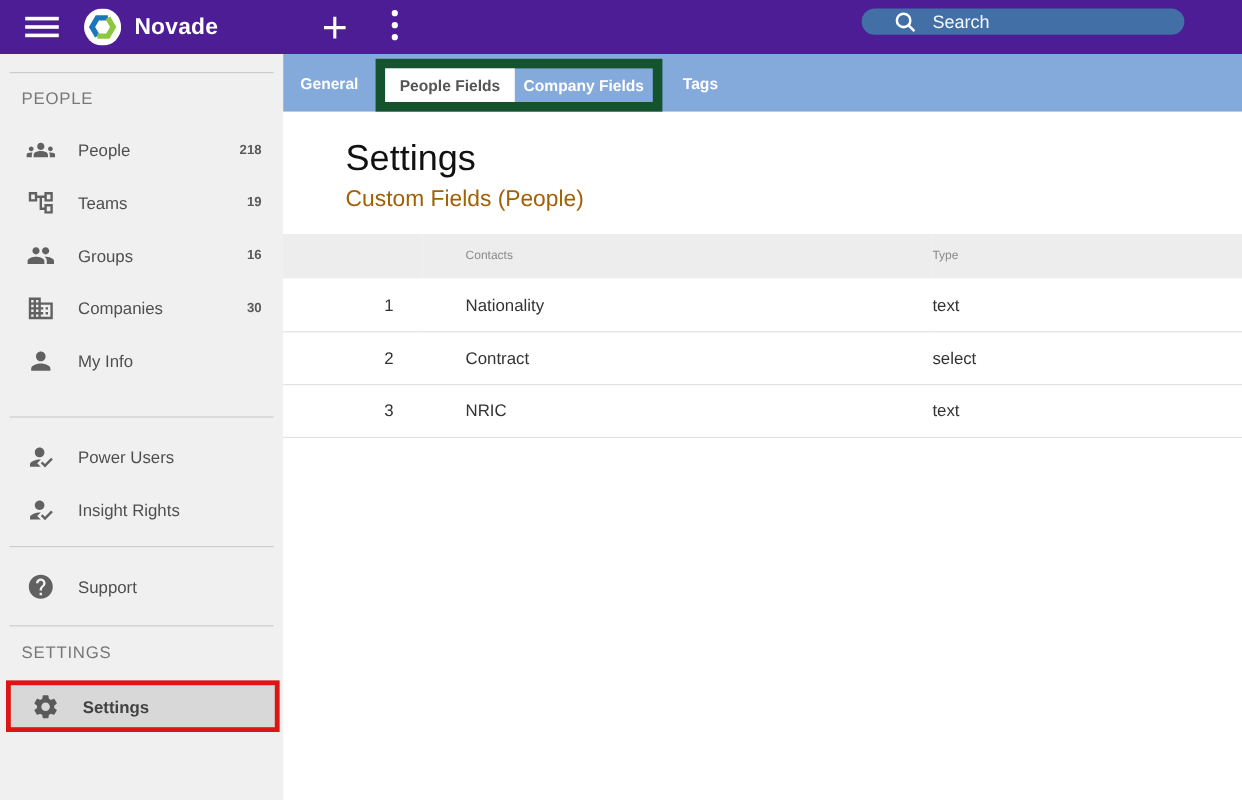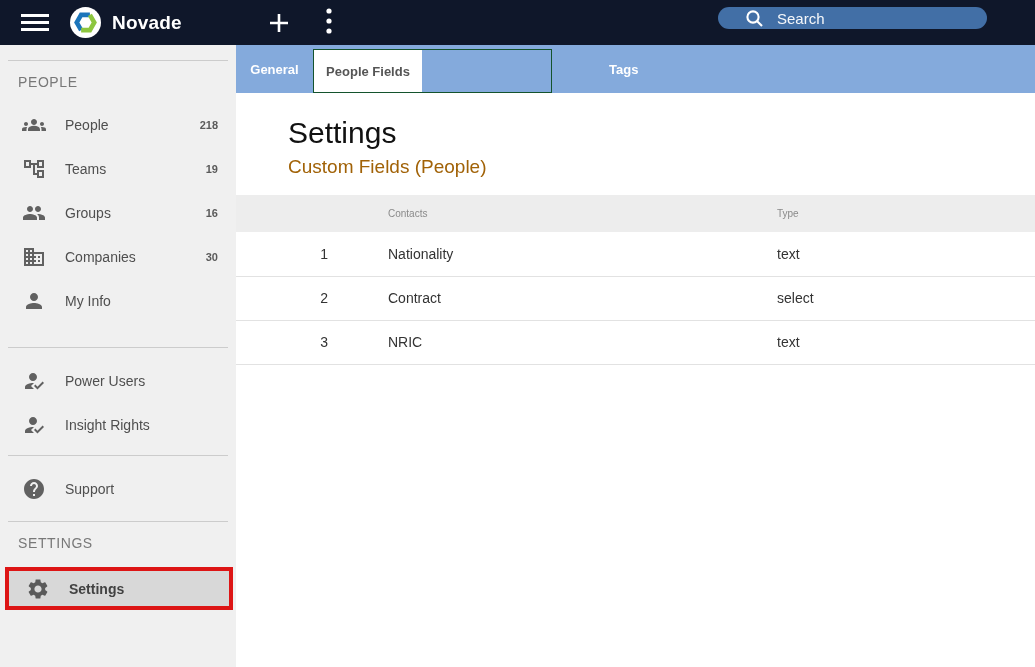--- a/index.html
+++ b/index.html
@@ -8,21 +8,21 @@
     font-family:"Liberation Sans", sans-serif;
     background:#ffffff;
     position:relative;
     overflow:hidden;
     width:1035px; height:667px;
   }
 
   
   .topbar {
     position:absolute; left:0; top:0; width:1035px; height:45px;
-    background:#0f172a; display:flex; align-items:center;
+    background:#4c1d95; display:flex; align-items:center;
   }
   .hamburger { width:28px; margin-left:21px; cursor:pointer; }
   .hamburger .bar { height:3px; background:#fff; margin:4px 0; }
   .brand { display:flex; align-items:center; margin-left:21px; }
   .brand-logo { width:31px; height:31px; }
   .brand-name { color:#fff; font-size:19px; font-weight:bold; margin-left:11px; letter-spacing:0.2px; }
   .topbar-action { color:#fff; margin-left:0; display:flex; align-items:center; justify-content:center; cursor:pointer; }
   .plus-btn { margin-left:82px; width:30px; height:30px; }
   .kebab-btn { width:26px; height:30px; margin-left:22px; }
   .search-box {
@@ -74,25 +74,25 @@
   
   .main { position:absolute; left:236px; top:45px; width:799px; height:540px; background:#fff;border-radius:11px; }
   .tabbar { height:48px; background:#84aadc; display:flex; align-items:stretch; }
   .tab {
     display:flex; align-items:center; justify-content:center;
     color:#fff; font-size:13px; font-weight:bold; cursor:pointer;
   }
   .tab-general { width:77px; }
   .tab-annotation {
     margin-top:4px; height:44px; width:239px;
-    border:1px solid #14532d; display:flex; align-items:stretch;
+    border:8px solid #14532d; display:flex; align-items:stretch;
   }
   .tab-people { width:108px; background:#fff; color:#555555; }
   .tab-company { flex:1 1 auto; }
-  .tab-tags { padding:0 17px;margin-left:40px; }
+  .tab-tags { padding:0 17px; }
 
   .page-head { padding-left:52px; }
   .page-title { margin-top:25px; font-size:30px; font-weight:400; color:#111111; line-height:1.0; }
   .page-subtitle { margin-top:9px; font-size:19px; color:#a16207; line-height:1.0; }
 
   .fields-table { width:799px; border-collapse:collapse; margin-top:19px; table-layout:fixed; }
   .fields-table col.c-num { width:116px; }
   .fields-table col.c-name { width:425px; }
   .fields-table col.c-type { width:258px; }
   .fields-table thead th {
@@ -250,20 +250,21 @@
     <span class="nlabel">Settings</span>
   </div>
 </div>
 
 <div class="main">
 
   <div class="tabbar">
     <div class="tab tab-general">General</div>
     <div class="tab-annotation">
       <div class="tab tab-people">People Fields</div>
+      <div class="tab tab-company">Company Fields</div>
     </div>
     <div class="tab tab-tags">Tags</div>
   </div>
 
   <div class="page-head">
     <div class="page-title">Settings</div>
     <div class="page-subtitle">Custom Fields (People)</div>
   </div>
 
   <table class="fields-table">

